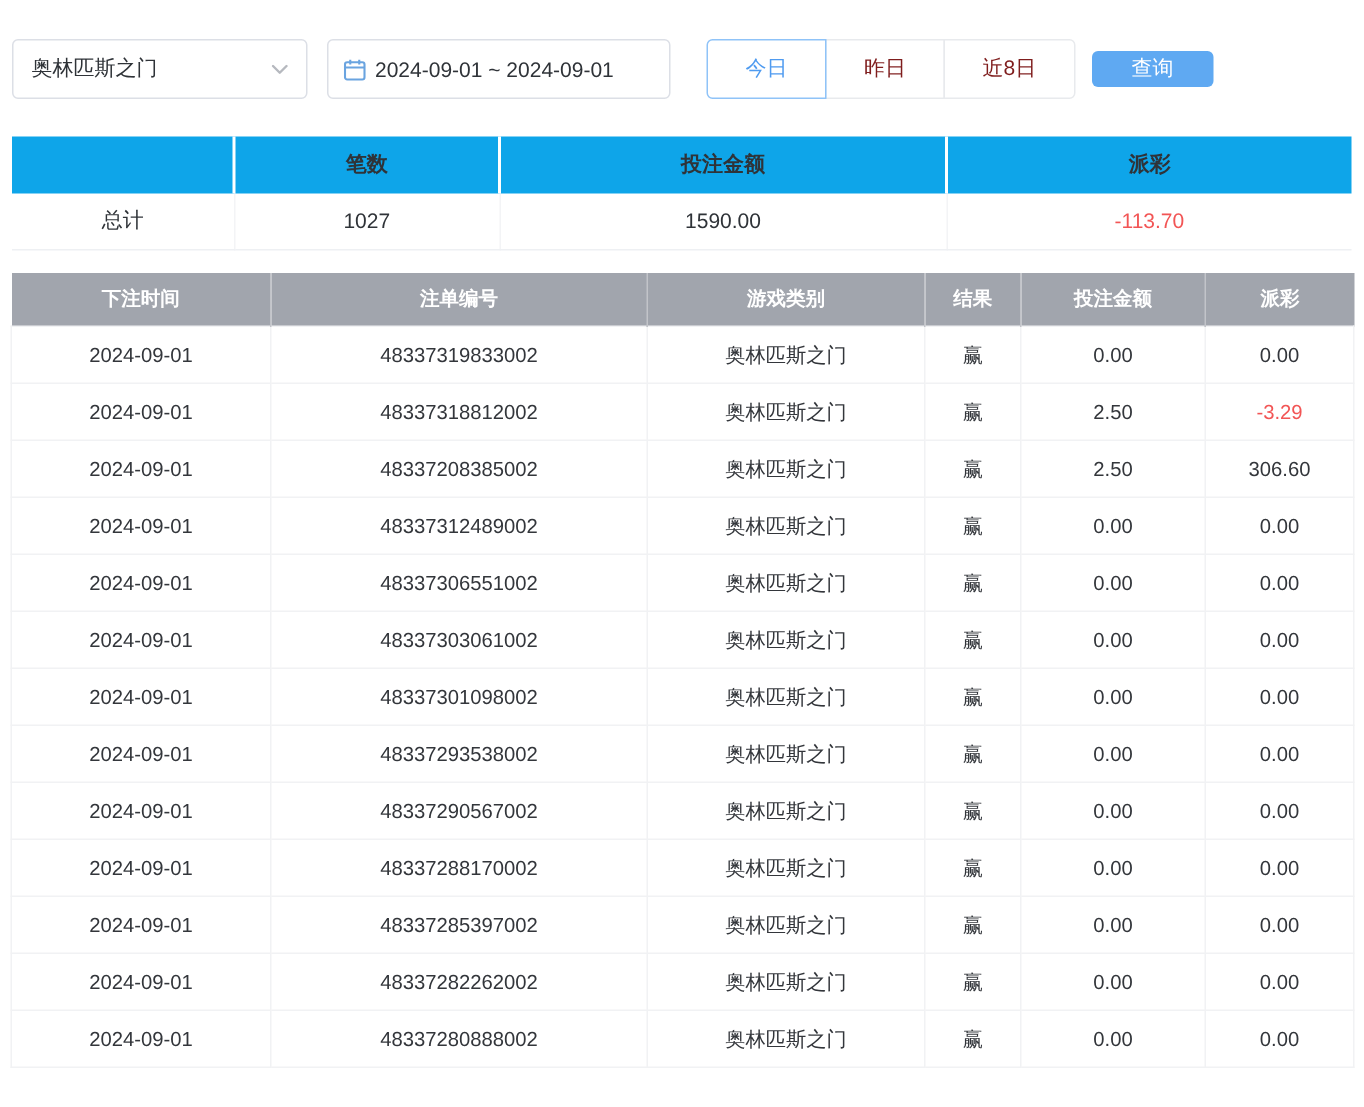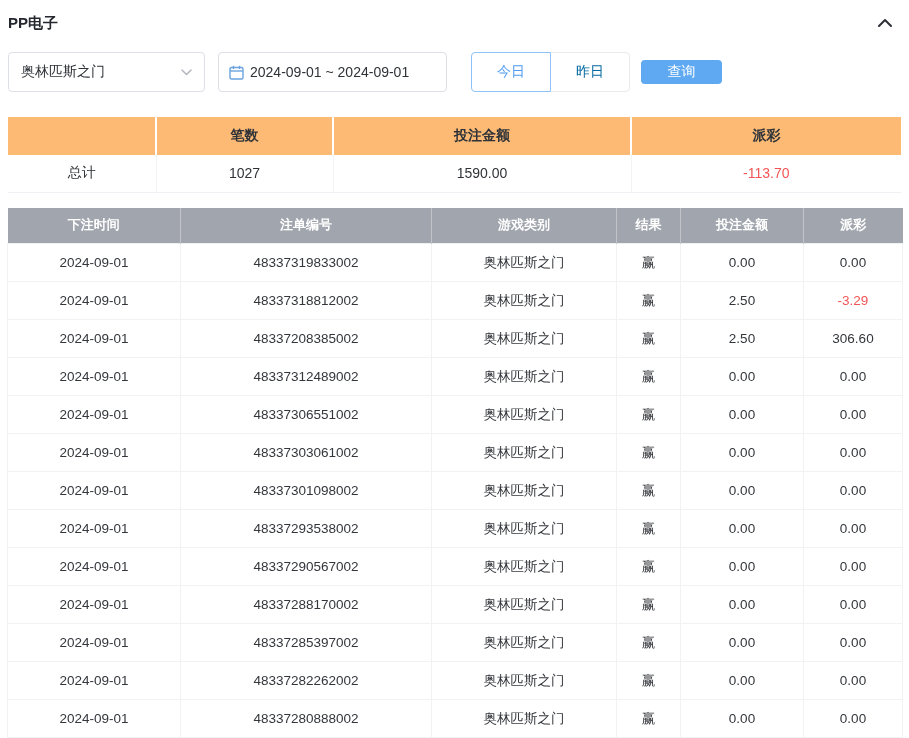--- a/index.html
+++ b/index.html
@@ -23,39 +23,39 @@
 
   .date-input {
     margin-left: 13px; width: 229px; height: 40px; border: 1px solid #dcdfe6; border-radius: 4px;
     display: flex; align-items: center; gap: 6px; padding: 0 10px;
     font-size: 14px; color: #2f3338; cursor: pointer; background: #fff;
   }
 
   .btn-group { margin-left: 9px; display: flex; padding-left: 15px; }
   .qbtn {
     height: 40px; padding: 0 25px; background: #fff; border: 1px solid #e8eaed;
-    font-size: 14px; color: #0369a1; cursor: pointer; font-family: inherit; margin-left: -1px; position: relative;
+    font-size: 14px; color: #7f1d1d; cursor: pointer; font-family: inherit; margin-left: -1px; position: relative;
   }
   .qbtn:first-child { border-radius: 4px 0 0 4px; margin-left: 0; }
   .qbtn:last-child { border-radius: 0 4px 4px 0; }
   .qbtn.active { color: var(--active-blue); border-color: #8fc3f8; z-index: 2; }
 
   .query-btn {
     margin-left: 11px; width: 81px; height: 24px; border: none; border-radius: 4px;
     background: var(--accent); color: #fff; font-size: 14px; cursor: pointer; font-family: inherit;
   }
 
   table { border-collapse: collapse; table-layout: fixed; }
 
   
   .summary { margin-top: 25px; width: 893px; }
   .summary col.c0 { width: 148px; } .summary col.c1 { width: 177px; }
   .summary col.c2 { width: 298px; } .summary col.c3 { width: 270px; }
   .summary th {
-    background: #fdba74; height: 38px; font-size: 14px; font-weight: 700; color: #2f3338;
+    background: #0ea5e9; height: 38px; font-size: 14px; font-weight: 700; color: #2f3338;
     border-right: 2px solid #fff; text-align: center;
   }
   .summary th:last-child { border-right: none; }
   .summary td {
     height: 37px; text-align: center; font-size: 14px; color: #2f3338;
     border-bottom: 1px solid #eef0f3; border-right: 1px solid #f3f4f6;
   }
   .summary td:last-child { border-right: none; }
 
   
@@ -74,28 +74,20 @@
     border: 1px solid #f1f2f4; background: #fff;
   }
 
   .neg { color: var(--negative) !important; }
 </style>
 </head>
 <body>
 
 <div class="panel">
 
-  <div class="panel-header">
-    <span class="panel-title">PP电子</span>
-    <span class="collapse-btn">
-      <svg width="14" height="10" viewBox="0 0 14 10">
-          <polyline points="1,8 7,2 13,8" fill="none" stroke="#2b2f36" stroke-width="2" stroke-linecap="round" stroke-linejoin="round"></polyline>
-        </svg>
-    </span>
-  </div>
 
   <div class="filters">
     <div class="select-box">
       <span>奥林匹斯之门</span>
       <span class="select-caret">
         <svg width="11" height="7" viewBox="0 0 11 7">
             <polyline points="1,1 5.5,5.5 10,1" fill="none" stroke="#b6b9bf" stroke-width="1.6" stroke-linecap="round" stroke-linejoin="round"></polyline>
           </svg>
       </span>
     </div>
@@ -108,20 +100,21 @@
             <line x1="4.5" y1="0.8" x2="4.5" y2="4" stroke="#6aa4e0" stroke-width="1.4"></line>
             <line x1="10.5" y1="0.8" x2="10.5" y2="4" stroke="#6aa4e0" stroke-width="1.4"></line>
           </svg>
       </span>
       <span>2024-09-01 ~ 2024-09-01</span>
     </div>
 
     <div class="btn-group">
         <button class="qbtn active">今日</button>
         <button class="qbtn">昨日</button>
+        <button class="qbtn">近8日</button>
       </div>
 
     <button class="query-btn">查询</button>
   </div>
 
   <table class="summary">
     <colgroup>
         <col class="c0">
         <col class="c1">
         <col class="c2">

